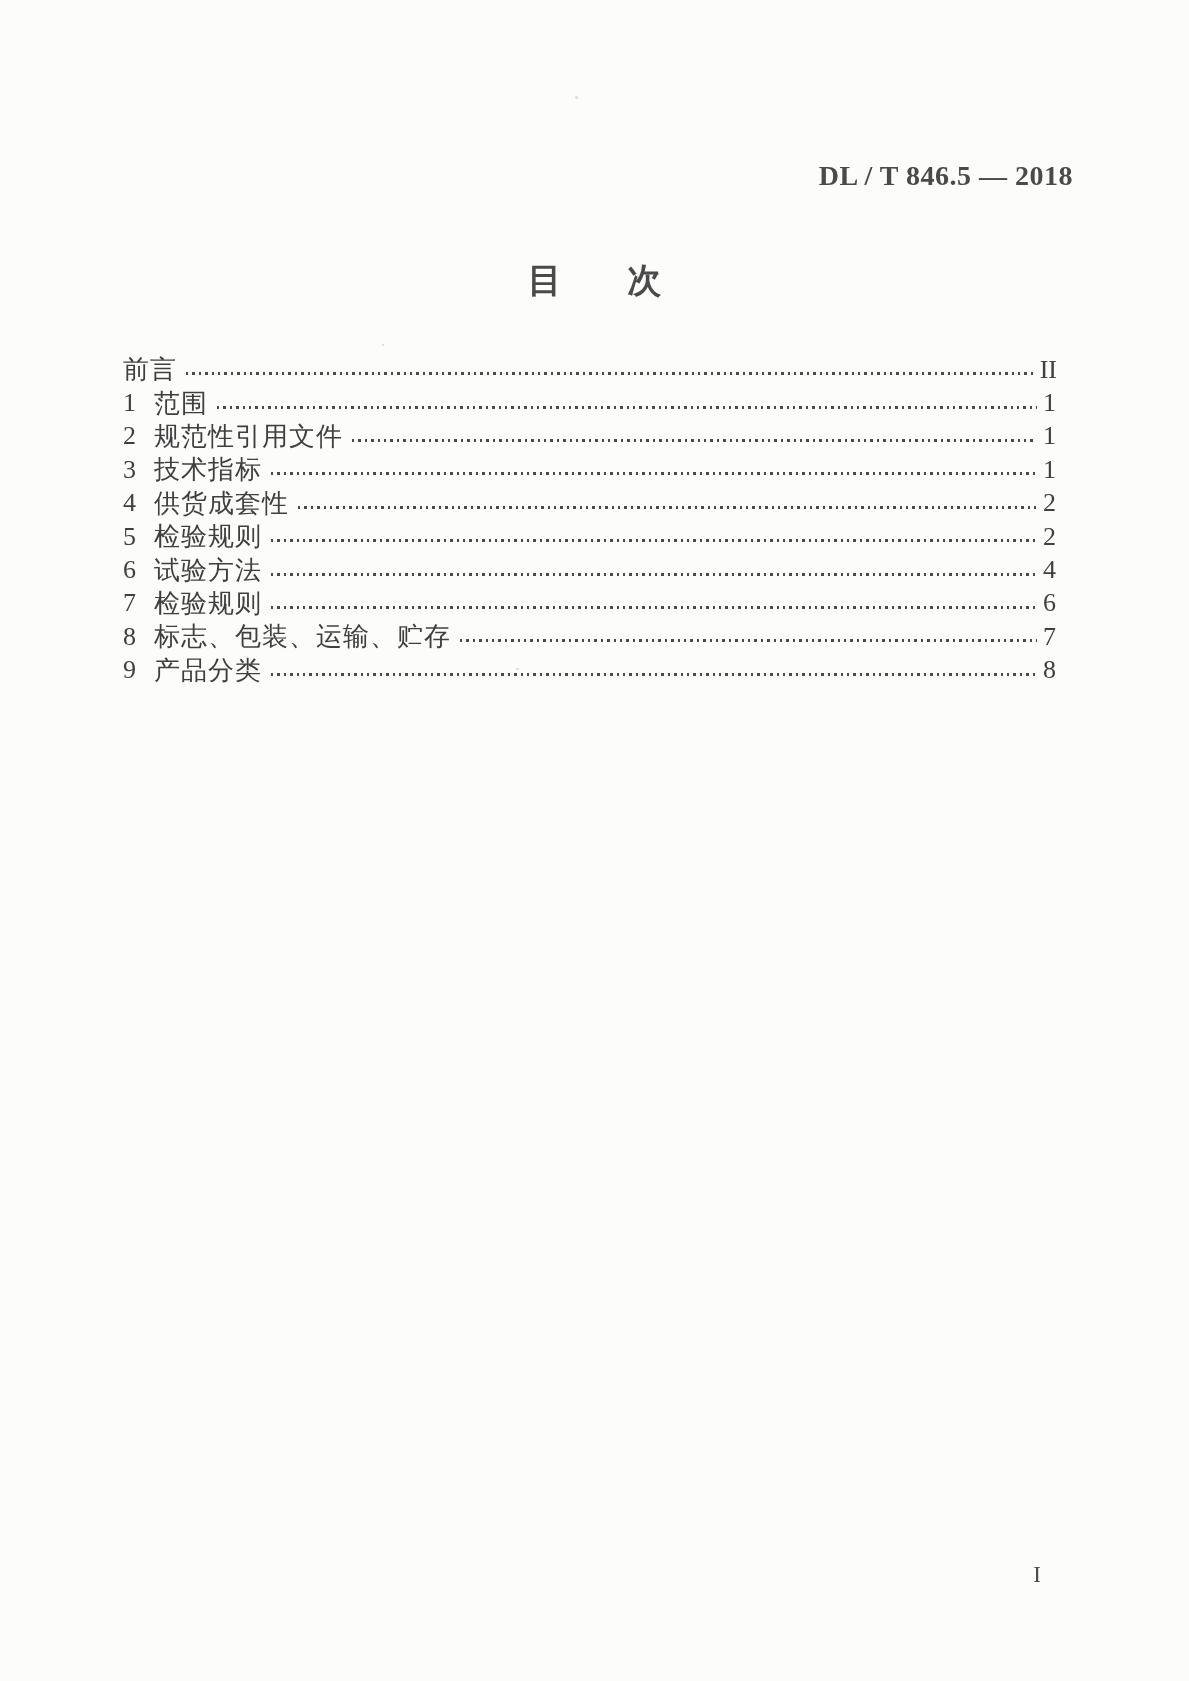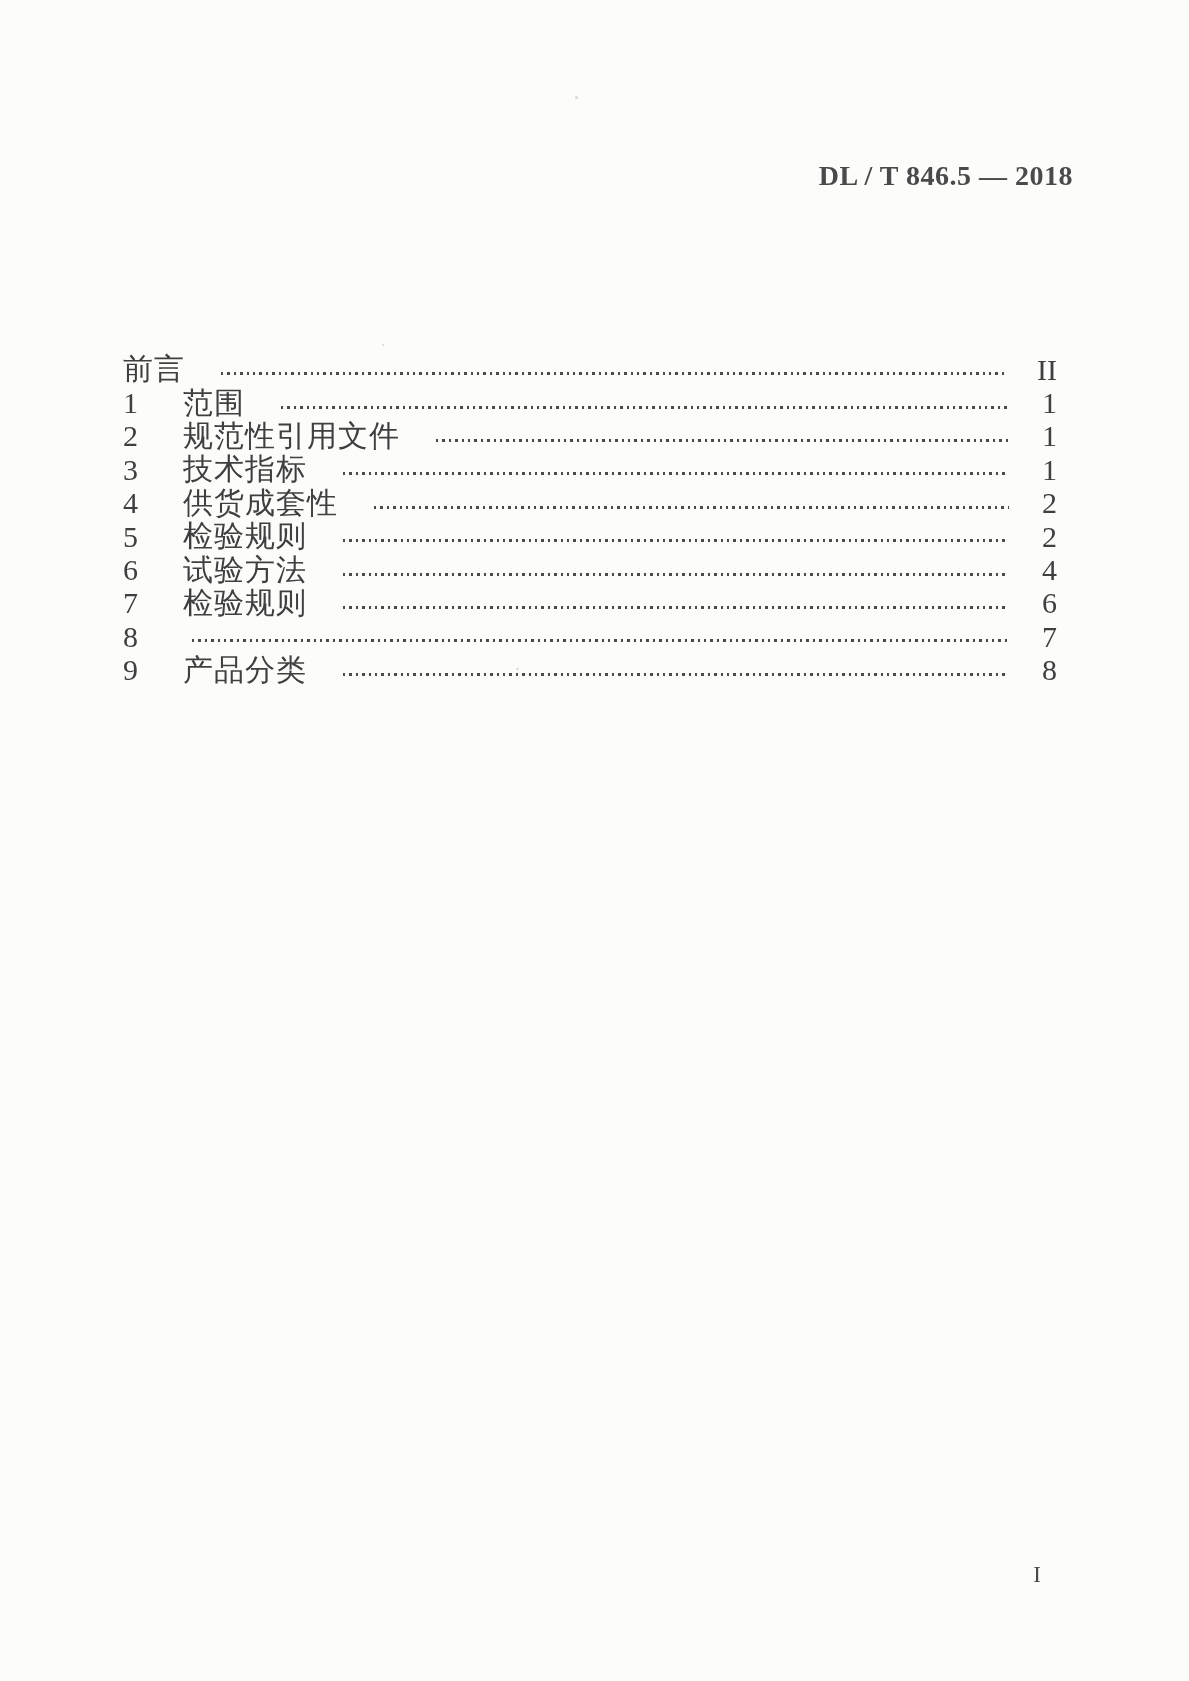--- a/index.html
+++ b/index.html
@@ -50,23 +50,22 @@
   .toc {
     position: absolute;
     top: 353px;
     left: 123px;
     width: 934px;
   }
   .toc-row {
     display: flex;
     align-items: center;
     height: 33.4px;
-    font-size: 30px;
+    font-size: 26px;
     white-space: nowrap;
-    gap: 27px;
   }
   .toc-num {
     margin-right: 18px;
     min-width: 12px;
   }
   .toc-num:empty {
     display: none;
     margin-right: 0;
   }
   .toc-label {
@@ -111,20 +110,21 @@
   .speck.s2 { left: 516px; top: 668px; width: 3px; height: 2px; }
   .speck.s3 { left: 382px; top: 344px; width: 2px; height: 2px; }
 </style>
 </head>
 <body>
 
 <div class="page">
 
   <div class="doc-number">DL / T 846.5 — 2018</div>
 
+  <h1 class="title">目 次</h1>
 
   <div class="toc">
 
     <div class="toc-row">
 
       <span class="toc-label">前言</span>
       <span class="leader"></span>
       <span class="toc-page">II</span>
     </div>
 
@@ -172,20 +172,21 @@
 
     <div class="toc-row">
       <span class="toc-num">7</span>
       <span class="toc-label">检验规则</span>
       <span class="leader"></span>
       <span class="toc-page">6</span>
     </div>
 
     <div class="toc-row">
       <span class="toc-num">8</span>
+      <span class="toc-label">标志、包装、运输、贮存</span>
       <span class="leader"></span>
       <span class="toc-page">7</span>
     </div>
 
     <div class="toc-row">
       <span class="toc-num">9</span>
       <span class="toc-label">产品分类</span>
       <span class="leader"></span>
       <span class="toc-page">8</span>
     </div>

